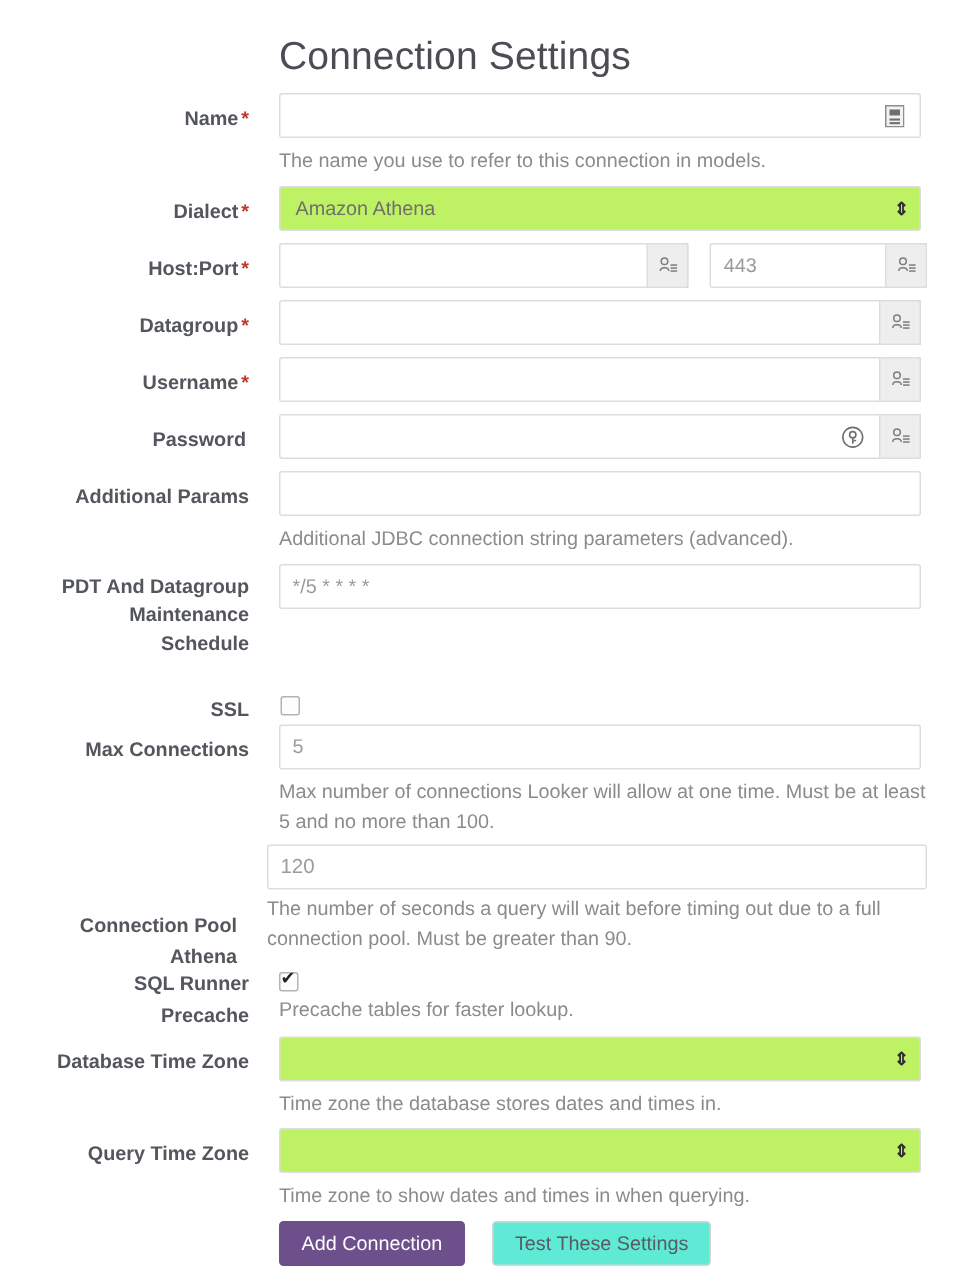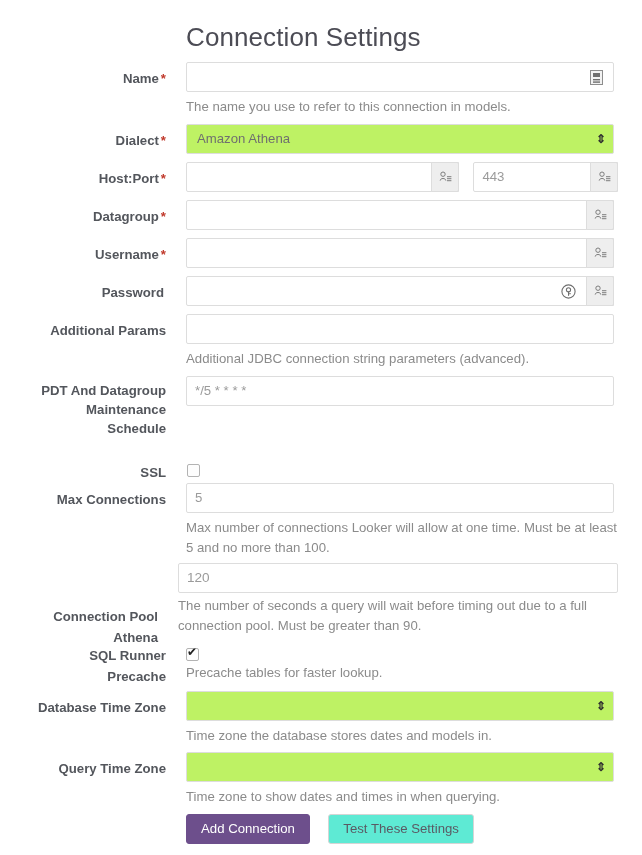--- a/index.html
+++ b/index.html
@@ -366,21 +366,21 @@
 
   <div class="row" style="top:691px;">
     <div class="label" style="top:7px;">Database Time Zone</div>
     <div class="field" style="top:0;">
       <div class="select" style="width:428px;">
         <span></span>
         <span class="updown">⇕</span>
       </div>
     </div>
   </div>
-  <div class="help" style="top:726px;">Time zone the database stores dates and models in.</div>
+  <div class="help" style="top:726px;">Time zone the database stores dates and times in.</div>
 
   <div class="row" style="top:752px;">
     <div class="label" style="top:7px;">Query Time Zone</div>
     <div class="field" style="top:0;">
       <div class="select" style="width:428px;">
         <span></span>
         <span class="updown">⇕</span>
       </div>
     </div>
   </div>

